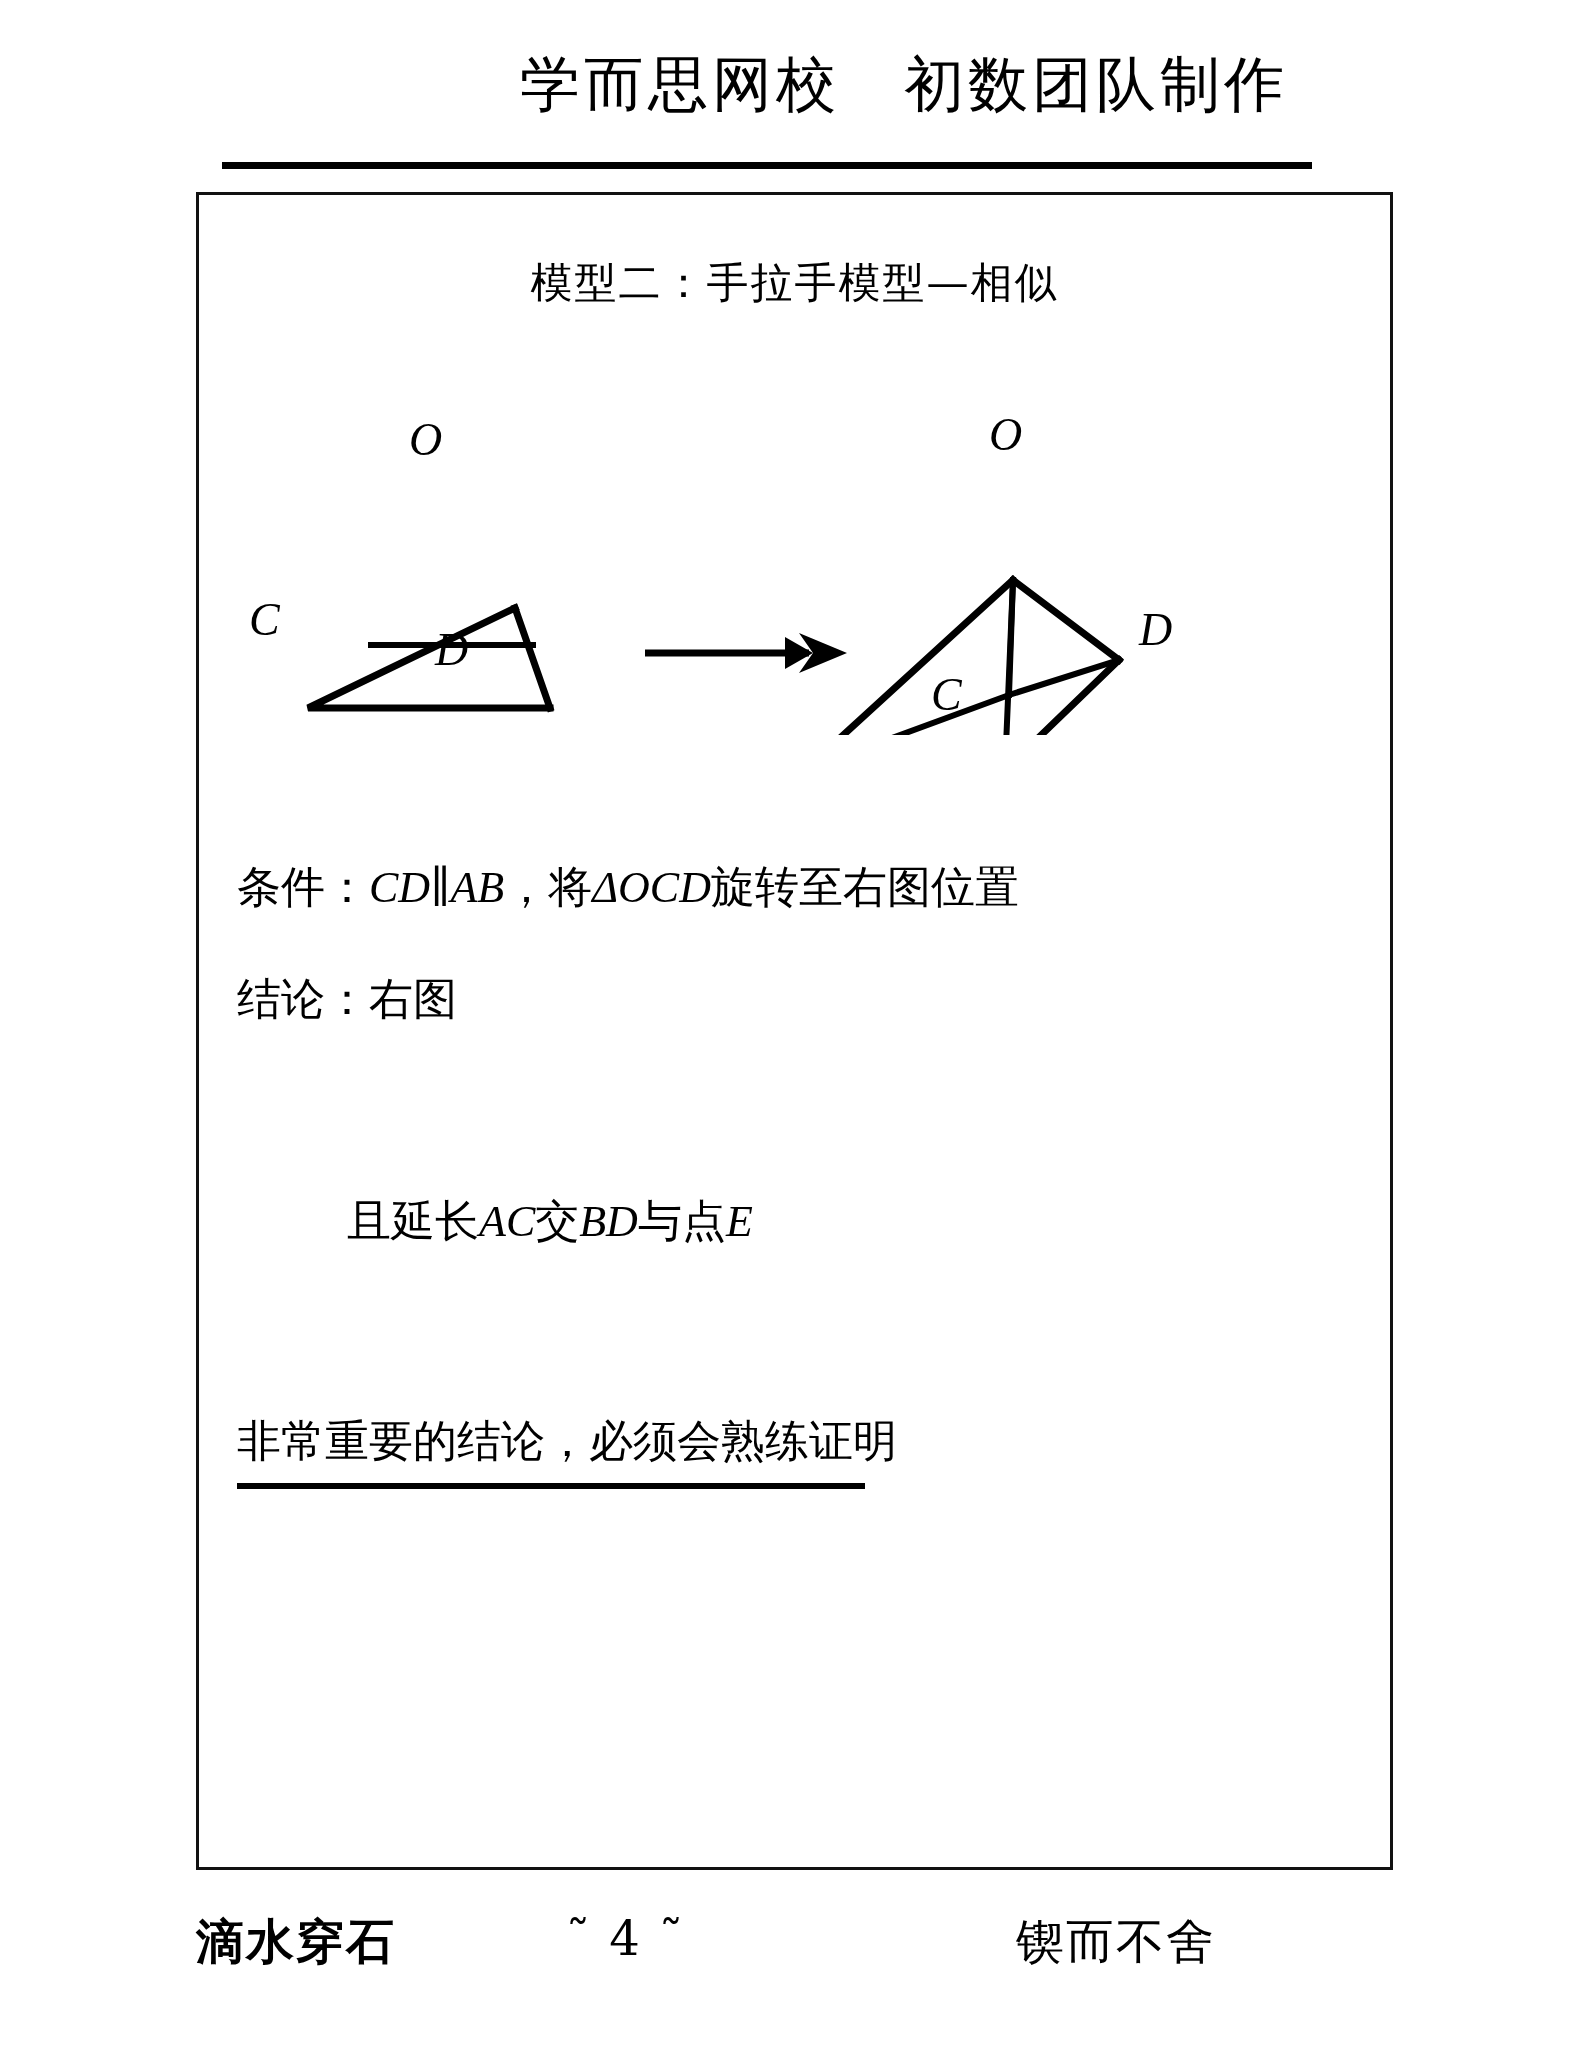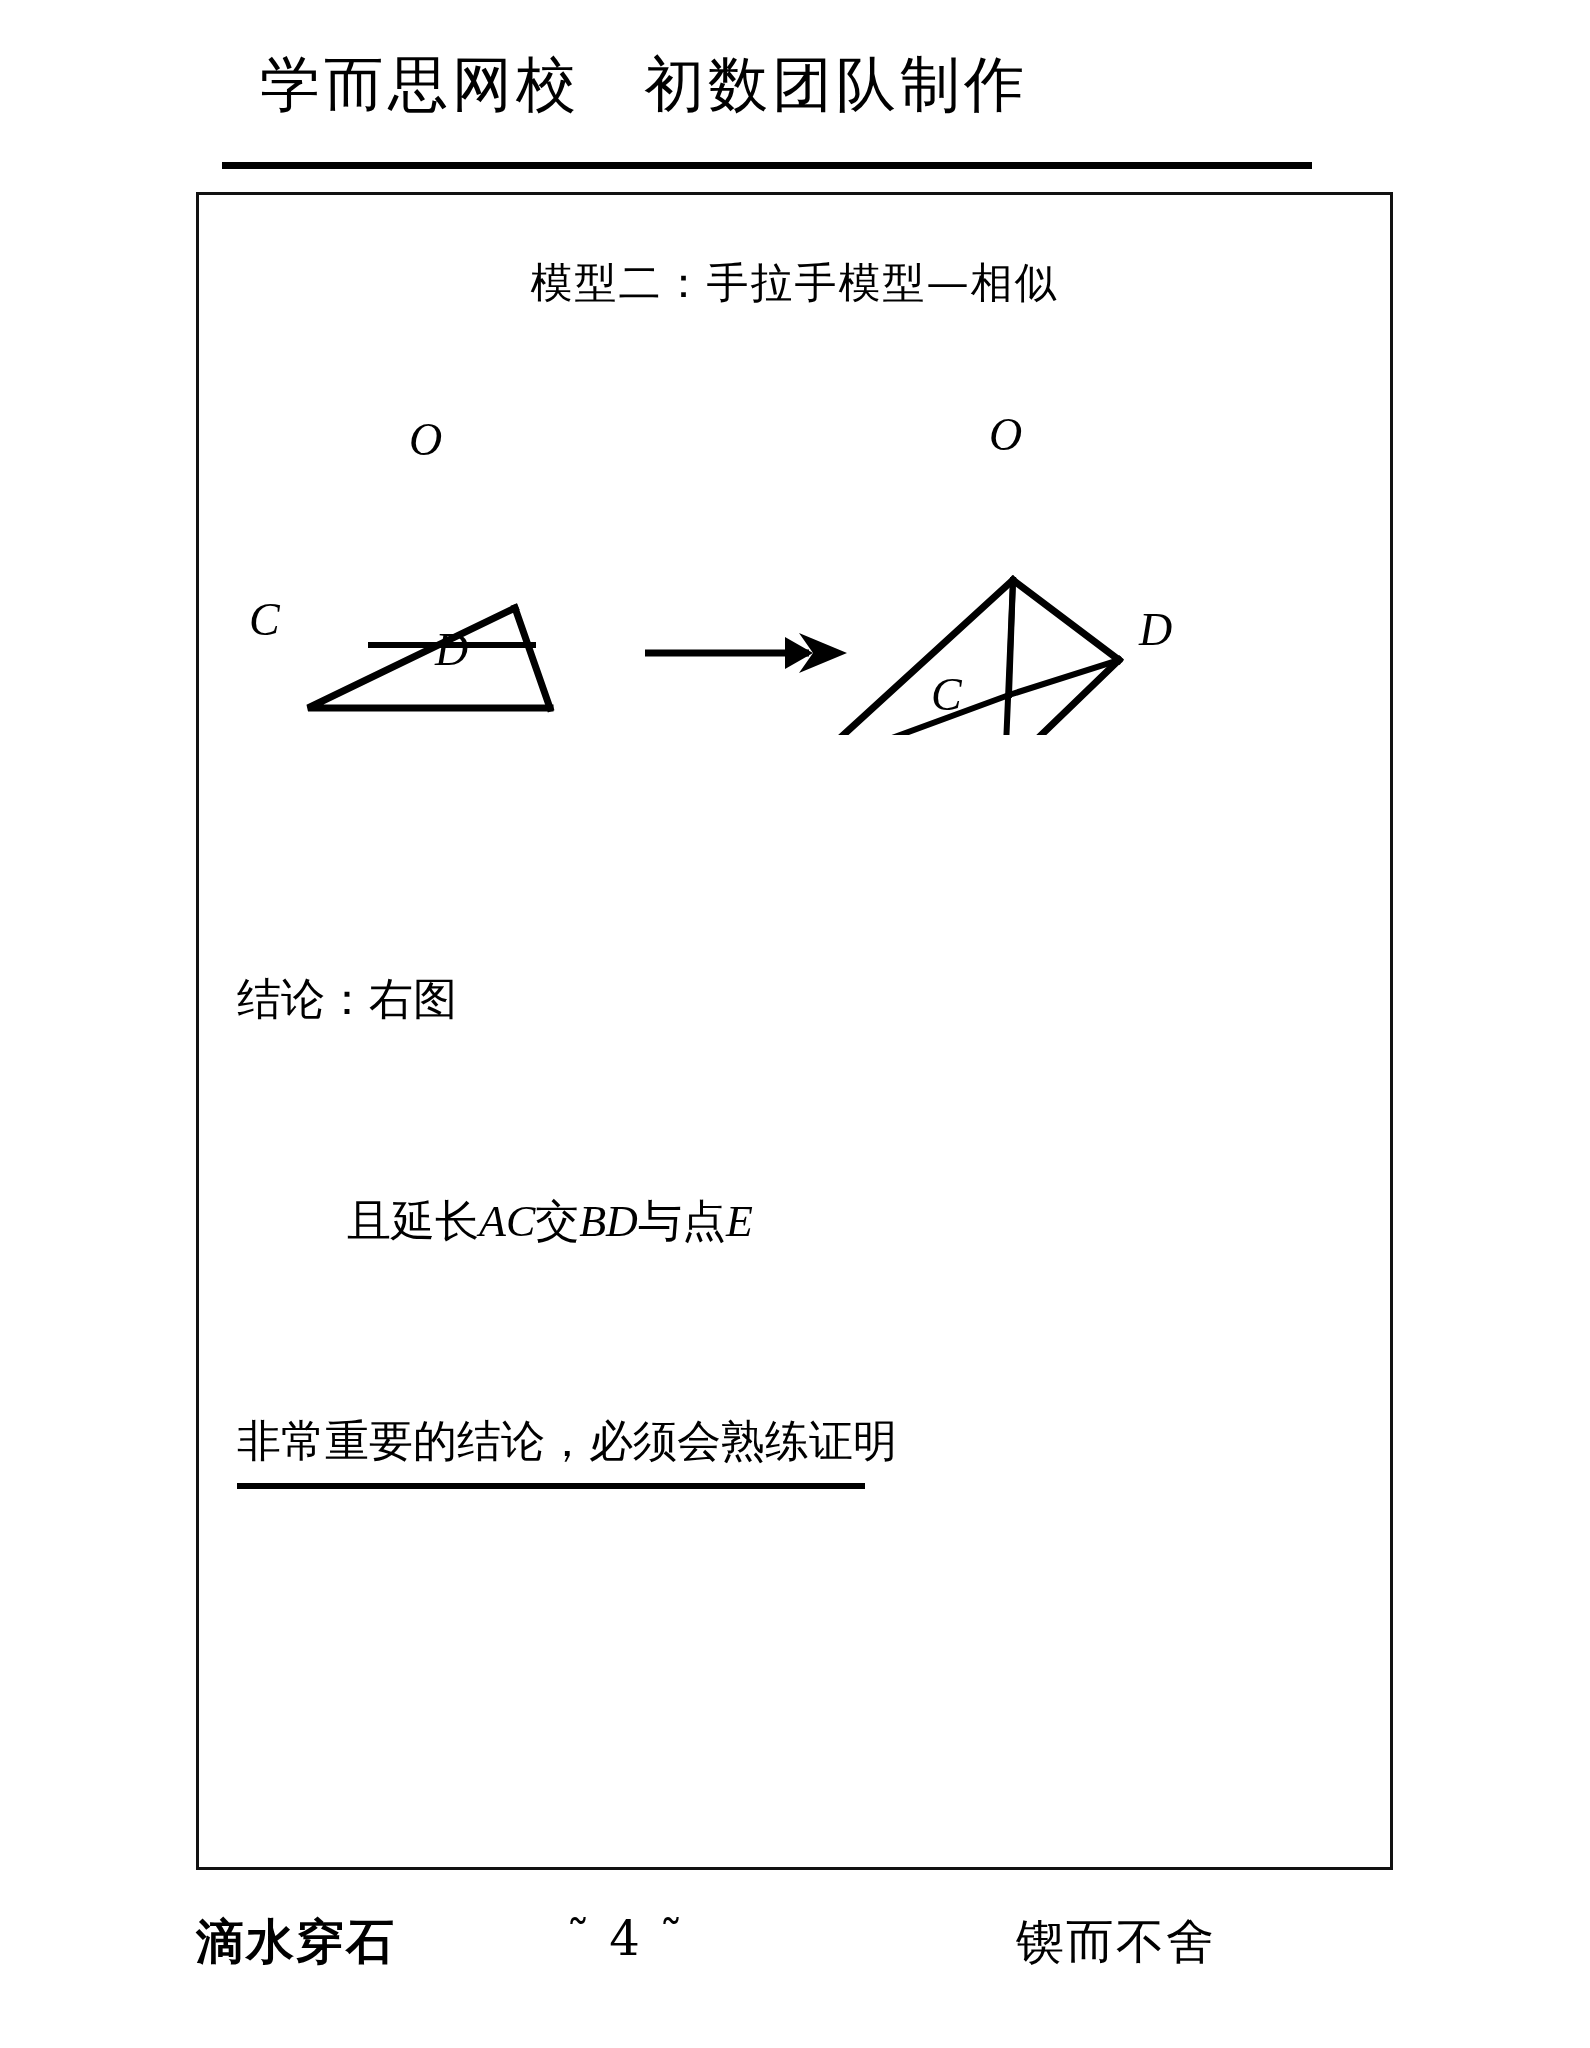--- a/index.html
+++ b/index.html
@@ -15,21 +15,21 @@
     color: #000000;
     overflow: hidden;
   }
 
   
   #doc-header {
     position: absolute;
     left: 0;
     top: 48px;
     width: 1288px;
-    text-align: center;
+    text-align: right;
   }
   #doc-header .title-text {
     font-family: "DejaVu Serif", "Liberation Serif", serif;
     font-size: 60px;
     font-weight: 500;
     letter-spacing: 4px;
     white-space: pre;
     line-height: 1.2;
   }
   #header-rule {
@@ -198,20 +198,21 @@
       </g>
 
       <text class="fig-label" x="790" y="135">O</text>
       <text class="fig-label" x="732" y="395">C</text>
       <text class="fig-label" x="940" y="330">D</text>
       <text class="fig-label" x="592" y="520">A</text>
       <text class="fig-label" x="798" y="528">B</text>
     </svg>
   </div>
 
+  <div class="body-line" id="line-condition"><span class="cn">条件：</span><span class="mathital">CD</span><span class="mathsym">∥</span><span class="mathital">AB</span><span class="cn">，将</span><span class="mathital">ΔOCD</span><span class="cn">旋转至右图位置</span></div>
 
   <div class="body-line cn" id="line-conclusion">结论：右图</div>
 
 
   <div class="body-line" id="line-extend"><span class="cn">且延长</span><span class="mathital">AC</span><span class="cn">交</span><span class="mathital">BD</span><span class="cn">与点</span><span class="mathital">E</span></div>
 
 
   <div class="body-line cn" id="line-important">非常重要的结论，必须会熟练证明</div>
   <div id="important-rule"></div>
 

